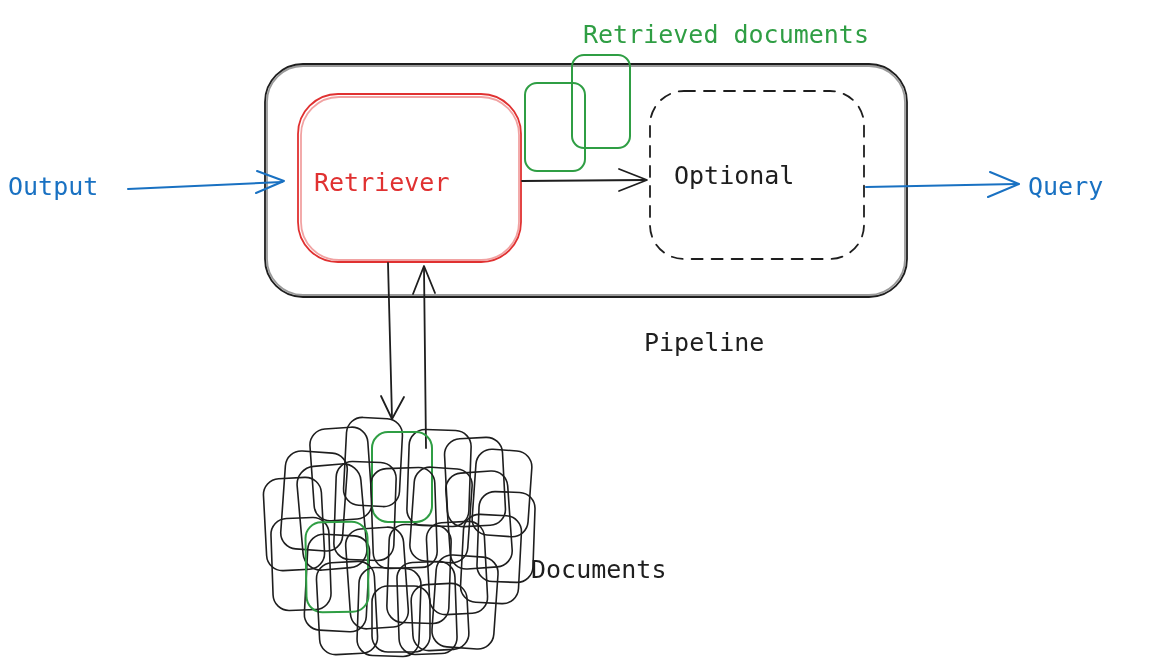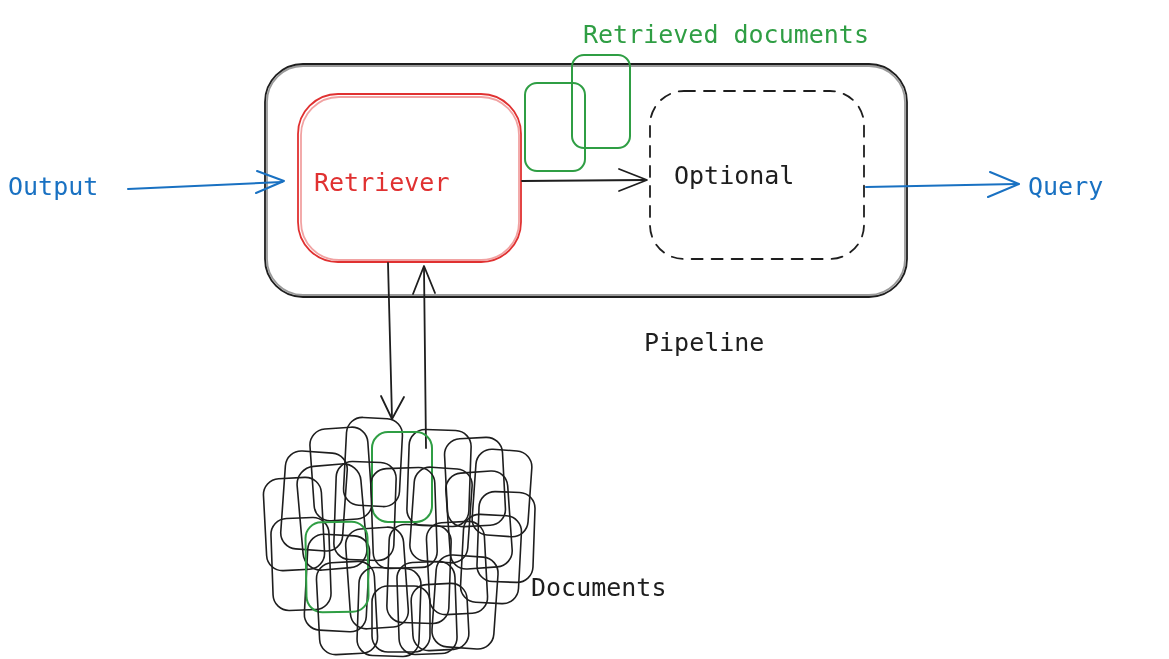--- a/index.html
+++ b/index.html
@@ -110,15 +110,15 @@
   </svg>
 
   <div class="lbl blue" style="left:8px;top:164px;">Output</div>
   <div class="lbl green" style="left:583px;top:12px;">Retrieved documents</div>
   <div class="lbl red" style="left:314px;top:160px;">Retriever</div>
   <div style="position:absolute;left:674px;top:133px;">
     <div class="lbl" style="position:static;margin-top:20px;">Optional</div>
   </div>
   <div class="lbl blue" style="left:1028px;top:164px;">Query</div>
   <div class="lbl" style="left:644px;top:320px;text-align:center;">Pipeline</div>
-  <div class="lbl" style="left:531px;top:547px;margin-top:18px;">Documents</div>
+  <div class="lbl" style="left:531px;top:547px;">Documents</div>
 
 </div>
 
 </body></html>

